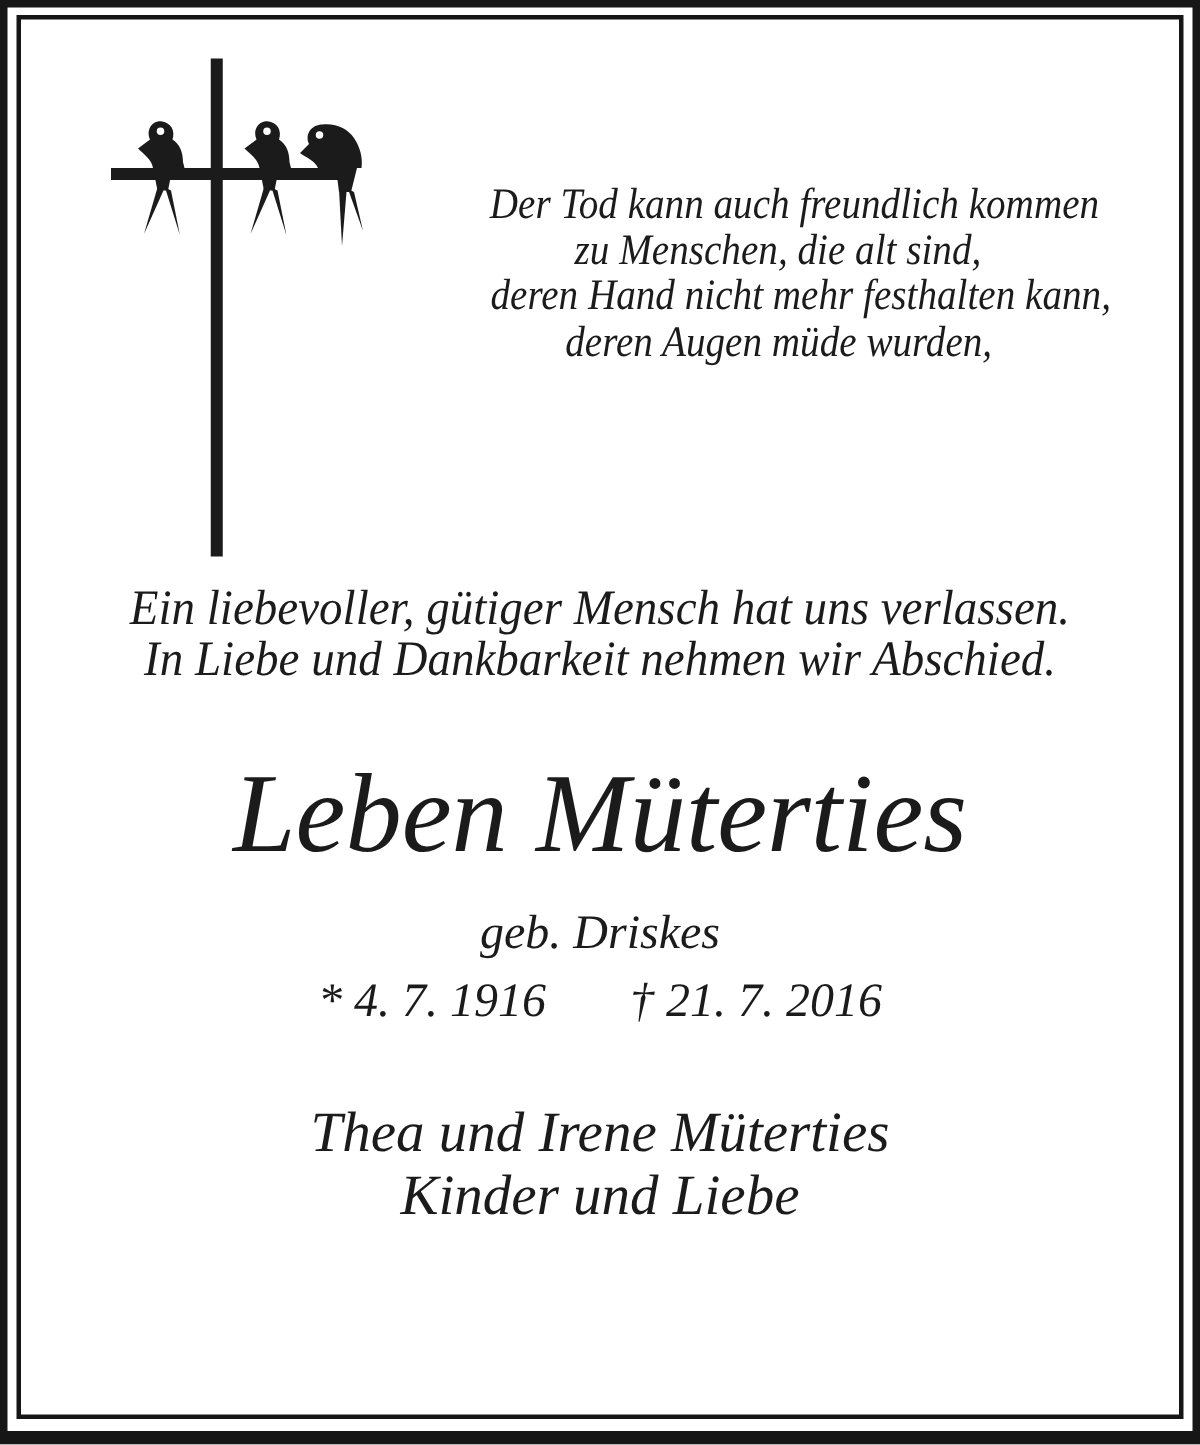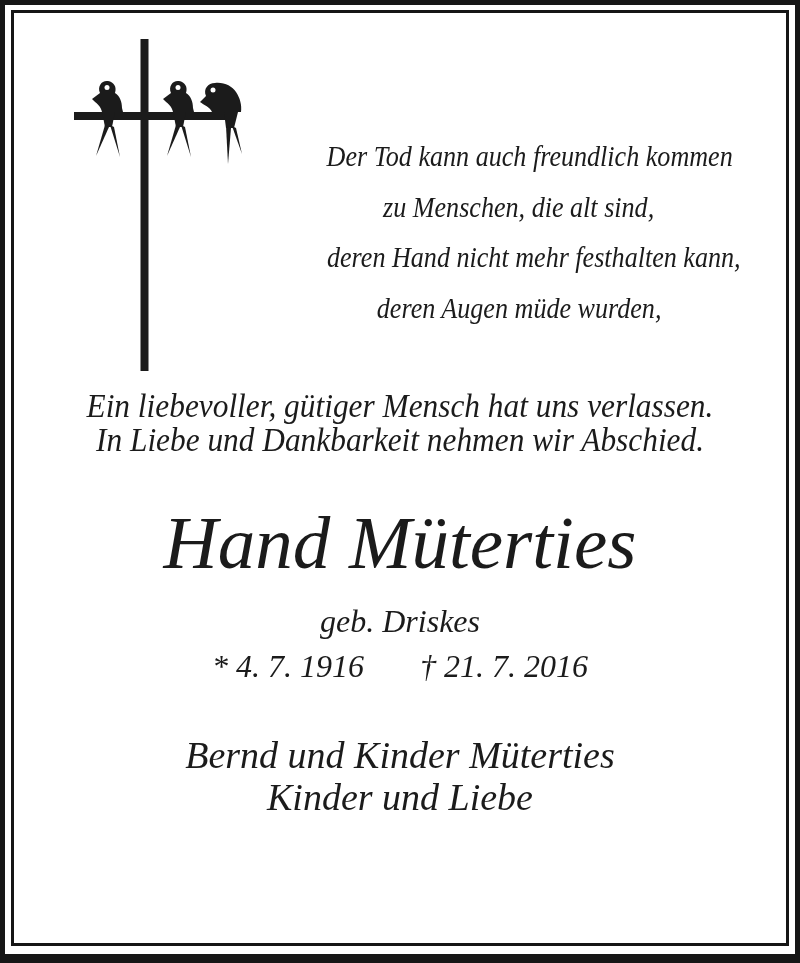--- a/index.html
+++ b/index.html
@@ -30,21 +30,21 @@
     width: 185px; height: 340px;
   }
 
   .txt { font-style: italic; text-align: center; position: absolute; }
 
   .poem {
     left: 299px; top: 116px; width: 430px;
     font-size: 29px; line-height: 30.5px;
     white-space: nowrap;
   }
-  .poem .line { display: block; margin-top: 20px; }
+  .poem .line { display: block; }
   .poem .line span {
     display: inline-block;
     transform: scaleX(0.90);
     transform-origin: 50% 50%;
   }
 
   .intro {
     left: 0; top: 385px; width: 100%;
     font-size: 33px; line-height: 33.5px;
     white-space: nowrap;
@@ -126,26 +126,26 @@
     <div class="line"><span>zu Menschen, die alt sind,</span></div>
     <div class="line"><span>deren Hand nicht mehr festhalten kann,</span></div>
     <div class="line"><span>deren Augen müde wurden,</span></div>
   </div>
 
   <div class="txt intro">
     <div class="line"><span>Ein liebevoller, gütiger Mensch hat uns verlassen.</span></div>
     <div class="line"><span>In Liebe und Dankbarkeit nehmen wir Abschied.</span></div>
   </div>
 
-  <div class="txt name">Hand Müterties</div>
+  <div class="txt name">Leben Müterties</div>
 
   <div class="txt maiden">geb. Driskes</div>
 
   <div class="txt dates">
     <span>* 4. 7. 1916</span><span class="gap"></span><span>† 21. 7. 2016</span>
   </div>
 
   <div class="txt mourners">
-    <div class="line">Bernd und Kinder Müterties</div>
+    <div class="line">Thea und Irene Müterties</div>
     <div class="line">Kinder und Liebe</div>
   </div>
 
 </div>
 
 </body></html>

